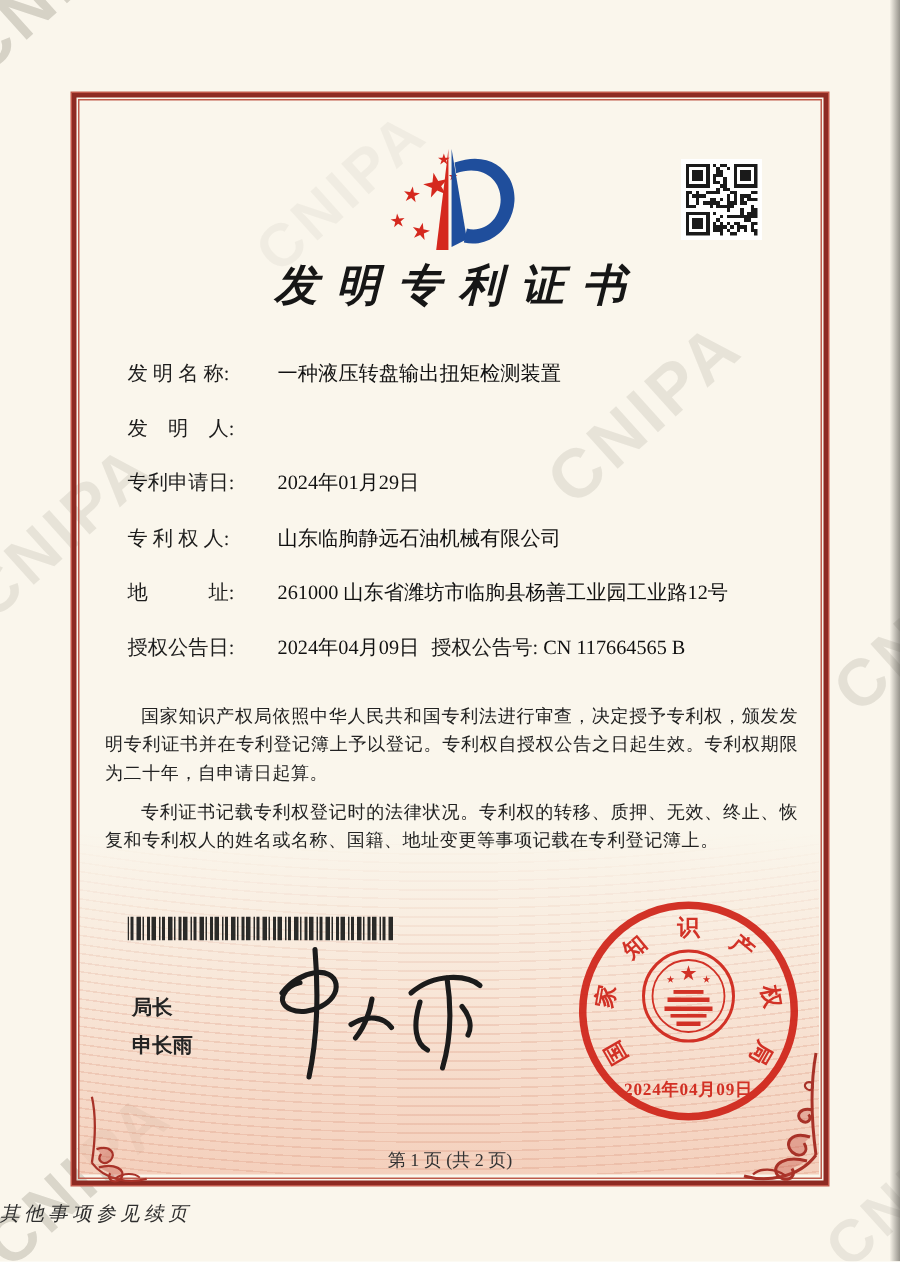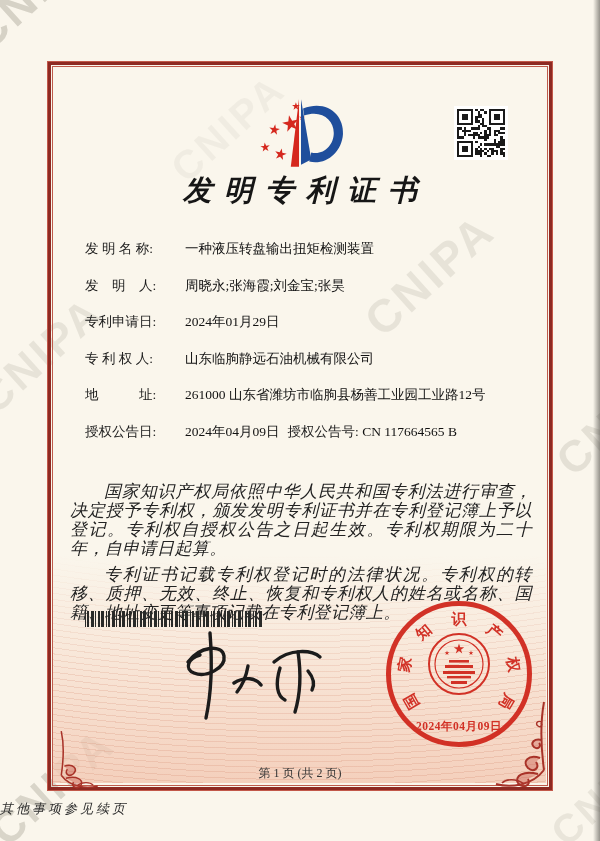--- a/index.html
+++ b/index.html
@@ -37,22 +37,22 @@
   .cert-no{position:absolute;left:75px;top:97px;font-size:13px;letter-spacing:1.5px;color:#3b3b3b;}
   .logo{position:absolute;left:256px;top:96px;width:88px;height:78px;}
   .qr{position:absolute;left:454px;top:106px;width:54px;height:54px;background:#fff;padding:3px;box-sizing:border-box;}
   .title{position:absolute;left:0;right:0;top:171px;text-align:center;
     font-size:29px;font-weight:700;letter-spacing:12px;text-indent:12px;color:#161616;font-style:italic;}
   .fields{position:absolute;left:85px;top:241px;right:58px;font-size:13.5px;}
   .frow{display:flex;margin-bottom:21px;line-height:15.5px;white-space:pre;}
   .flabel{flex:0 0 auto;min-width:100px;color:#1c1c1c;}
   .fvalue{color:#111;}
   .fpair2{margin-left:8px;display:flex;}
-  .paras{position:absolute;left:70px;top:482px;width:462px;
-    font-size:17px;line-height:19px;font-style:italic;letter-spacing:.4px;color:#222;}
+  .paras{position:absolute;left:70px;top:468px;width:462px;
+    font-size:12px;line-height:19px;letter-spacing:.4px;color:#222;}
   .paras p{margin:0 0 7px 0;text-indent:2em;text-align:justify;}
   .barcode{position:absolute;left:85px;top:611px;width:180px;height:16px;}
   .signer{position:absolute;left:88px;top:659px;font-family:"Liberation Sans","DejaVu Sans",sans-serif;
     font-size:13.5px;font-weight:700;line-height:25px;color:#242424;}
   .signature{position:absolute;left:168px;top:626px;width:165px;height:100px;}
   
   .seal{position:absolute;left:386px;top:601px;width:146px;height:146px;opacity:.92;}
   .seal-ring{position:absolute;inset:0;border:5px solid #cf2318;border-radius:50%;box-sizing:border-box;}
   .seal-char{position:absolute;left:calc(50% - 9px);top:calc(50% - 10px);width:18px;height:20px;
     color:#cf2318;font-weight:700;font-size:15px;text-align:center;line-height:20px;}
@@ -238,21 +238,20 @@
 
   <div class="title">发明专利证书</div>
 
   <div class="fields">
     <div class="frow">
       <span class="flabel">发 明 名 称: </span>
       <span class="fvalue">一种液压转盘输出扭矩检测装置</span>
     </div>
     <div class="frow">
       <span class="flabel">发　明　人: </span>
-      <span class="fvalue">周晓永;张海霞;刘金宝;张昊</span>
     </div>
     <div class="frow">
       <span class="flabel">专利申请日: </span>
       <span class="fvalue">2024年01月29日</span>
     </div>
     <div class="frow">
       <span class="flabel">专 利 权 人: </span>
       <span class="fvalue">山东临朐静远石油机械有限公司</span>
     </div>
     <div class="frow">
@@ -321,20 +320,24 @@
       <rect x="149" y="0" width="2" height="16" fill="#2a2a28"></rect>
       <rect x="153" y="0" width="3" height="16" fill="#2a2a28"></rect>
       <rect x="157" y="0" width="1" height="16" fill="#2a2a28"></rect>
       <rect x="160" y="0" width="2" height="16" fill="#2a2a28"></rect>
       <rect x="163" y="0" width="3" height="16" fill="#2a2a28"></rect>
       <rect x="168" y="0" width="1" height="16" fill="#2a2a28"></rect>
       <rect x="170" y="0" width="2" height="16" fill="#2a2a28"></rect>
       <rect x="174" y="0" width="3" height="16" fill="#2a2a28"></rect>
     </svg>
 
+  <div class="signer">
+    <div>局长</div>
+    <div>申长雨</div>
+  </div>
 
   <svg class="signature" viewBox="0 0 165 100" fill="none" stroke="#1b1b1b" stroke-width="3.4" stroke-linecap="round">
     <path d="M20,36 C32,20 54,18 56,30 C58,42 38,52 26,47 C16,43 20,32 32,29"></path>
     <path d="M42,7 C44,32 44,64 38,92"></path>
     <path d="M80,40 C78,52 73,61 69,66"></path>
     <path d="M66,57 C77,50 88,52 93,59"></path>
     <path d="M106,36 C122,22 144,24 152,31"></path>
     <path d="M112,42 C107,58 109,70 117,74"></path>
     <path d="M130,26 C133,46 133,66 127,86"></path>
     <path d="M140,45 C145,51 147,58 144,64"></path>

